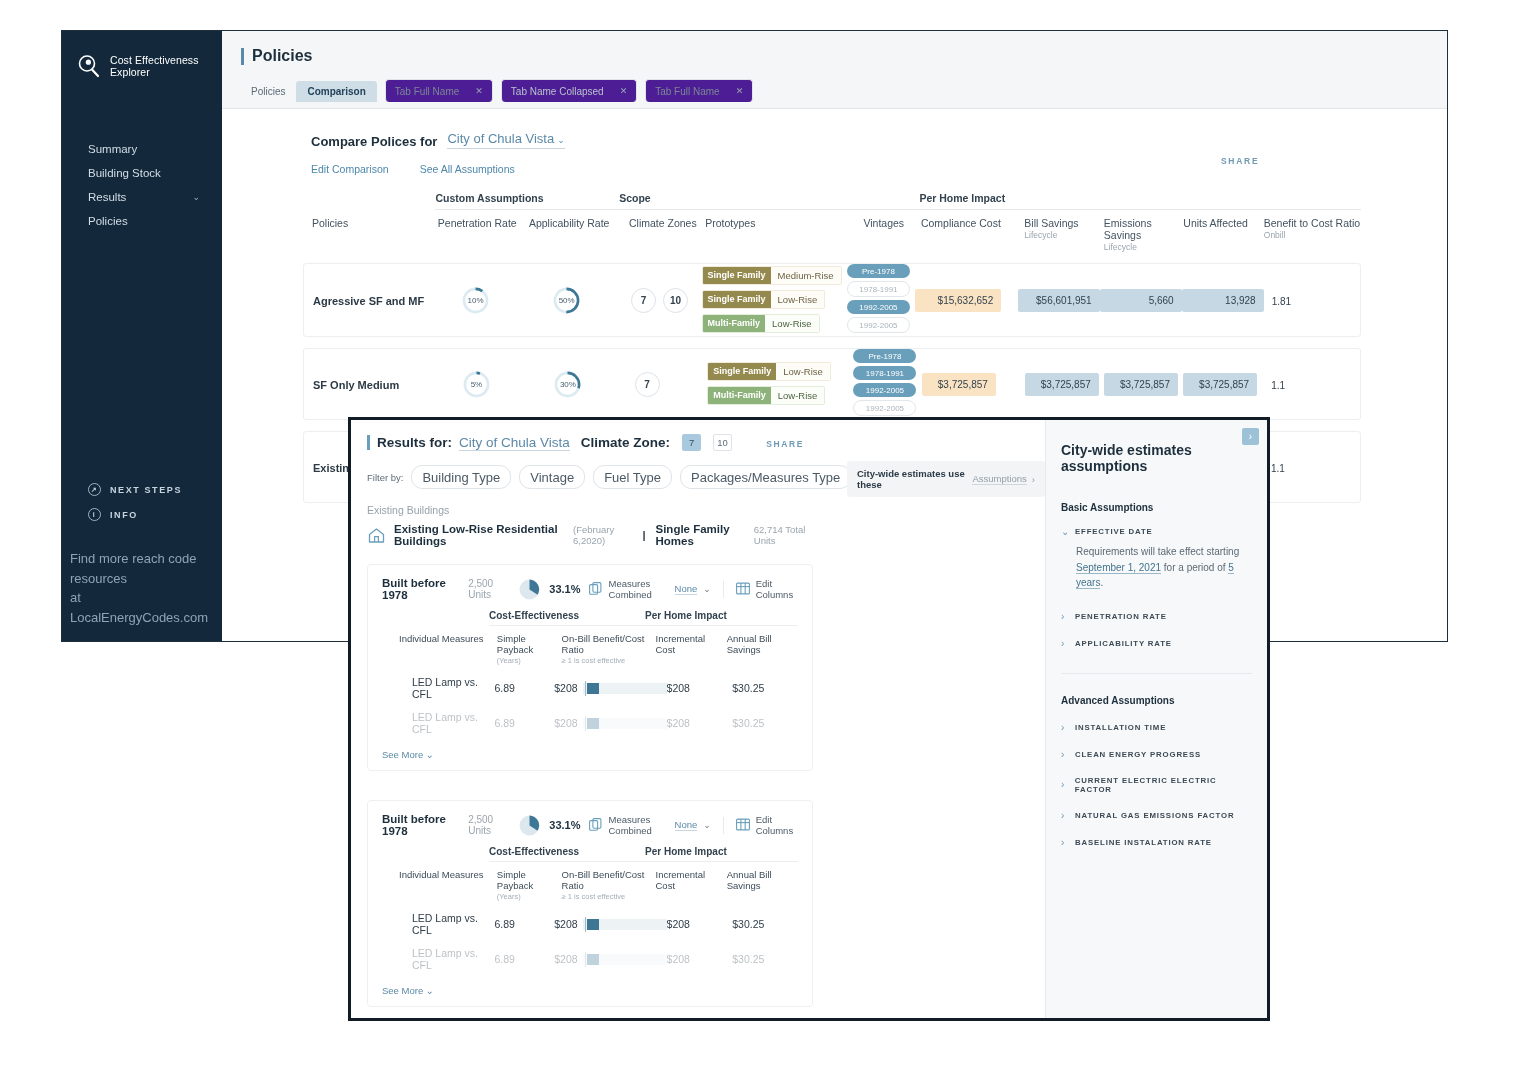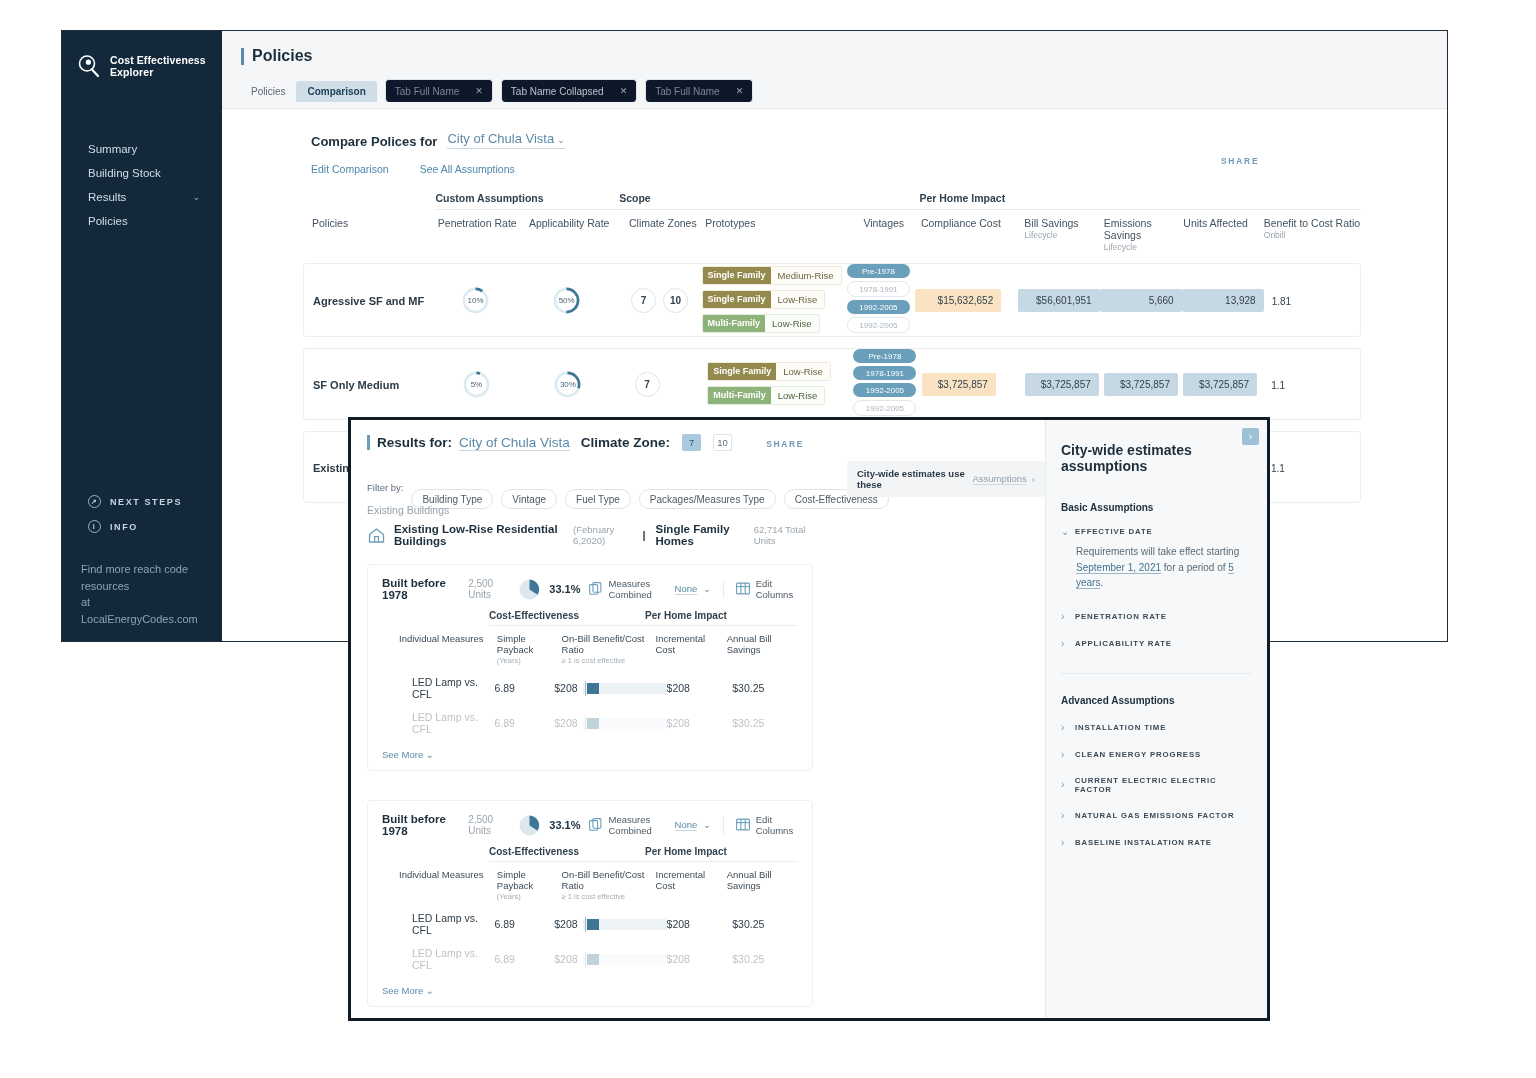--- a/index.html
+++ b/index.html
@@ -6,40 +6,40 @@
   body{width:1536px;height:1078px;position:relative;font-family:"Liberation Sans",sans-serif;-webkit-font-smoothing:antialiased;}
   *{box-sizing:border-box;}
 
   
   .app-window{position:absolute;left:61px;top:30px;width:1387px;height:612px;background:#ffffff;border:1px solid #1d2f3d;overflow:hidden;}
 
   
   .sidebar{position:absolute;left:0;top:0;width:160px;height:100%;background:#13293b;color:#ccd8e2;}
   .brand{display:flex;align-items:center;gap:8px;padding:22px 0 0 14px;}
   .brand-logo{width:26px;height:26px;position:relative;flex:none;}
-  .brand-text{font-size:10.5px;font-weight:700;line-height:1.18;color:#ffffff;letter-spacing:.1px;}
+  .brand-text{font-size:10.5px;font-weight:400;line-height:1.18;color:#ffffff;letter-spacing:.1px;}
   .nav{margin-top:58px;}
   .nav-item{display:flex;align-items:center;justify-content:space-between;padding:6px 16px 6px 26px;font-size:11.5px;color:#d2dde6;cursor:pointer;}
   .nav-chev{font-size:9px;color:#9fb2c1;margin-right:6px;}
   .side-bottom{position:absolute;left:0;bottom:0;width:100%;padding:0 0 14px 0;}
   .side-action{display:flex;align-items:center;gap:9px;padding:6px 0 6px 26px;font-size:9px;letter-spacing:1.6px;font-weight:600;color:#c8d5df;cursor:pointer;}
   .circ-ico{width:13px;height:13px;border:1px solid #9fb2c1;border-radius:50%;display:flex;align-items:center;justify-content:center;font-size:7px;color:#c8d5df;flex:none;}
-  .side-note{padding:22px 16px 0 19px;font-size:11px;line-height:1.5;color:#8fa3b3;}
+  .side-note{padding:22px 16px 0 8px;font-size:13px;line-height:1.5;color:#8fa3b3;}
 
   
   .main{position:absolute;left:160px;top:0;right:0;bottom:0;background:#ffffff;}
   .topbar{height:78px;background:#f5f6f7;border-bottom:1px solid #e4e7ea;position:relative;}
   .page-title-wrap{display:flex;align-items:center;gap:8px;padding:16px 0 0 19px;}
   .title-bar{width:3px;height:17px;background:#5b8aa8;}
   .page-title{font-size:16px;font-weight:700;color:#1d2f3d;}
   .tabs{display:flex;align-items:flex-end;gap:0;padding-left:18px;margin-top:14px;height:23px;}
   .tab{font-size:10px;color:#5b6a78;padding:5px 11px;border-radius:3px 3px 0 0;cursor:pointer;white-space:nowrap;}
   .tab.plain{background:transparent;}
   .tab.active{background:#cfdde6;color:#21435c;font-weight:600;}
-  .tab.card{background:#0f172a;border:1px solid #e1e5e9;border-bottom:none;margin-left:8px;color:#7b8893;display:flex;align-items:center;gap:16px;height:23px;padding:0 9px;}
+  .tab.card{background:#4c1d95;border:1px solid #e1e5e9;border-bottom:none;margin-left:8px;color:#7b8893;display:flex;align-items:center;gap:16px;height:23px;padding:0 9px;}
   .tab.card.faded span.lbl{color:#b9c2cb;}
   .tab-x{font-size:9px;color:#98a4ae;}
 
   .content{padding:22px 0 0 0;}
   .cmp-head{display:flex;align-items:flex-end;gap:10px;padding-left:89px;}
   .cmp-title{font-size:13px;font-weight:700;color:#1d2f3d;}
   .cmp-city{font-size:13px;color:#5b8aa8;border-bottom:1px solid #c7d6e0;padding-bottom:2px;cursor:pointer;}
   .cmp-city .chev{font-size:9px;margin-left:3px;}
   .share{position:absolute;right:auto;font-size:8.5px;letter-spacing:1.7px;color:#6f9ab5;font-weight:600;cursor:pointer;}
   .links{display:flex;gap:31px;padding-left:89px;margin-top:14px;font-size:10.5px;color:#4d87ab;}
@@ -86,21 +86,21 @@
   .m-bar{width:3px;height:15px;background:#6a9fbb;}
   .m-res{font-size:13.5px;font-weight:700;color:#1d2f3d;}
   .m-city{font-size:13.5px;color:#5b8aa8;border-bottom:1px solid #c7d6e0;}
   .m-cz{font-size:13.5px;font-weight:700;color:#1d2f3d;margin-left:4px;}
   .cz-pill{display:inline-flex;align-items:center;justify-content:center;min-width:19px;height:17px;border-radius:2px;font-size:9.5px;margin-left:5px;}
   .cz-pill.on{background:#a9cade;color:#33505f;}
   .cz-pill.off{background:#ffffff;border:1px solid #dde3e8;color:#5e6d79;}
   .m-share{position:absolute;right:247px;top:19px;font-size:8.5px;letter-spacing:1.6px;color:#6f9ab5;font-weight:600;cursor:pointer;}
   .filter-row{display:flex;align-items:center;gap:8px;margin-top:14px;}
   .filter-lbl{font-size:9.5px;color:#5d6c79;}
-  .chip{border:1px solid #dfe4e8;border-radius:11px;padding:3.5px 10px;font-size:10px;color:#4c5a66;cursor:pointer;background:#fff;margin-top:24px;}
+  .chip{border:1px solid #dfe4e8;border-radius:11px;padding:3.5px 10px;font-size:13px;color:#4c5a66;cursor:pointer;background:#fff;}
   .cw-box{position:absolute;right:222px;top:41px;width:198px;background:#f2f4f6;border-radius:3px;padding:7px 10px;display:flex;align-items:center;gap:5px;}
   .cw-b{font-size:9.5px;font-weight:700;color:#2c3a46;}
   .cw-l{font-size:9.5px;color:#93a0ab;border-bottom:1px solid #cfd7de;}
   .cw-c{font-size:9.5px;color:#8d99a4;margin-left:auto;}
 
   .m-body{position:absolute;left:0;top:76px;right:222px;bottom:0;overflow:hidden;padding:0 16px;}
   .eb-lbl{font-size:10.5px;color:#97a2ac;margin-top:8px;}
   .eb-row{display:flex;align-items:center;gap:8px;margin-top:7px;}
   .home-ico{width:19px;height:17px;flex:none;}
   .eb-b{font-size:11.5px;font-weight:700;color:#1d2f3d;}

